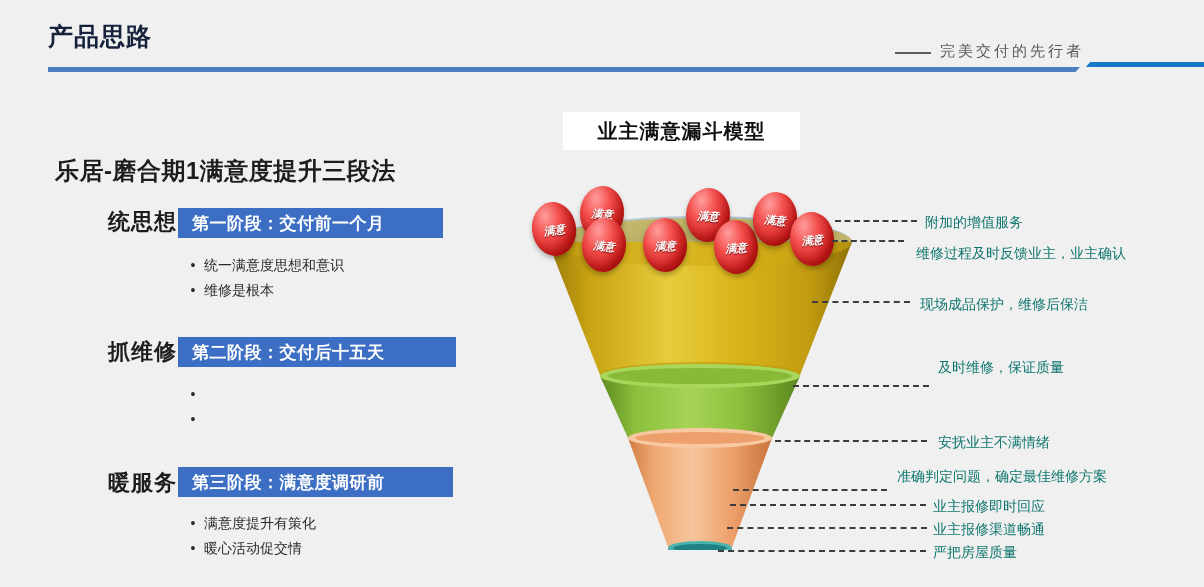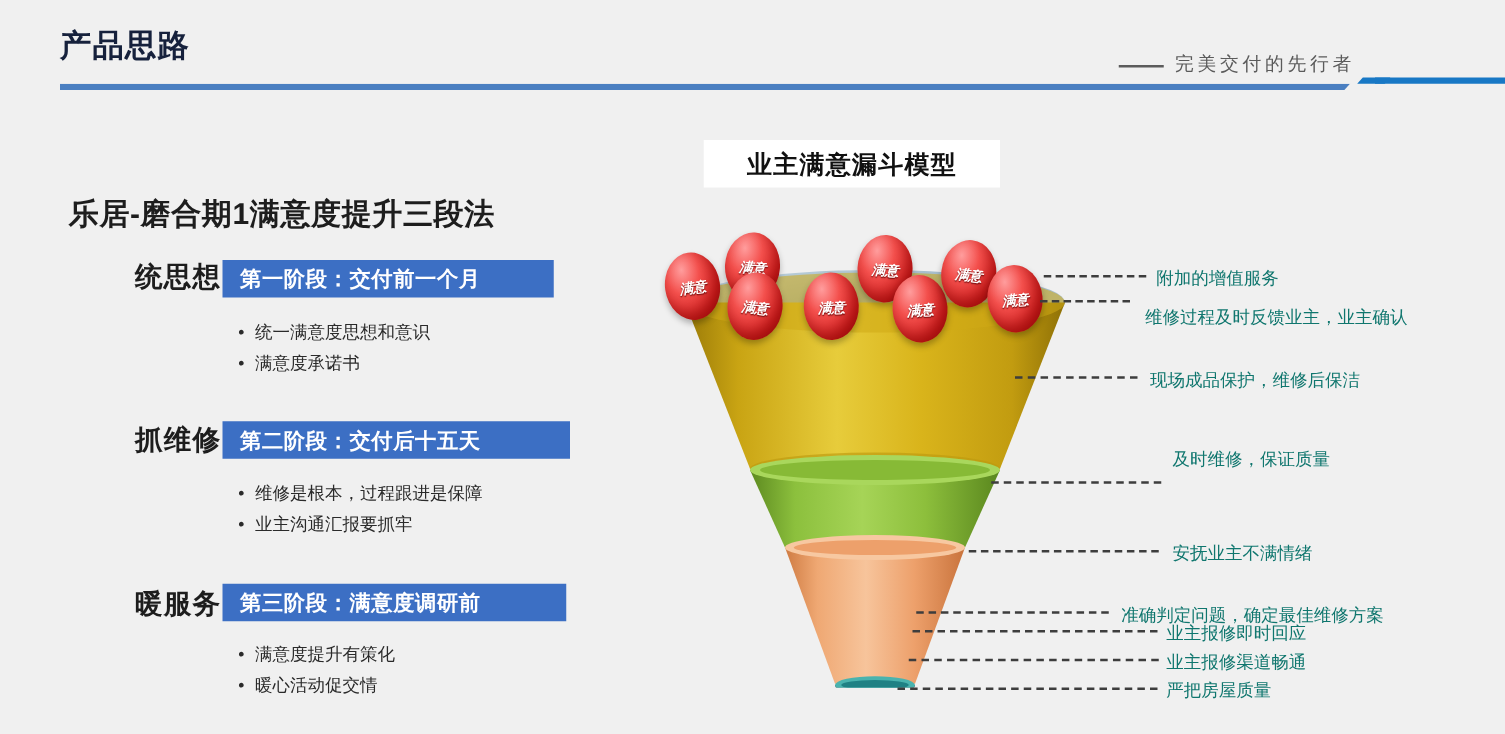--- a/index.html
+++ b/index.html
@@ -202,36 +202,34 @@
     <div class="stage-block">
       <div class="stage-key" style="top:207px">统思想</div>
       <div class="stage-banner" style="top:208px;width:265px">第一阶段：交付前一个月</div>
       <ul class="stage-bullets" style="top:253px">
         <li>
             <span class="bullet-dot">•</span>
             <span>统一满意度思想和意识</span>
           </li>
         <li>
             <span class="bullet-dot">•</span>
-            <span>满意度承诺书</span>
+            <span>维修是根本</span>
           </li>
       </ul>
     </div>
 
     <div class="stage-block">
       <div class="stage-key" style="top:337px">抓维修</div>
       <div class="stage-banner" style="top:337px;width:278px">第二阶段：交付后十五天</div>
       <ul class="stage-bullets" style="top:382px">
         <li>
             <span class="bullet-dot">•</span>
-            <span>维修是根本，过程跟进是保障</span>
-          </li>
-        <li>
-            <span class="bullet-dot">•</span>
-            <span>业主沟通汇报要抓牢</span>
+          </li>
+        <li>
+            <span class="bullet-dot">•</span>
           </li>
       </ul>
     </div>
 
     <div class="stage-block">
       <div class="stage-key" style="top:468px">暖服务</div>
       <div class="stage-banner" style="top:467px;width:275px">第三阶段：满意度调研前</div>
       <ul class="stage-bullets" style="top:511px">
         <li>
             <span class="bullet-dot">•</span>
@@ -365,21 +363,21 @@
     <div class="leader" style="left:812px; top:301px; width:98px;"></div>
     <div class="callout" style="left:920px; top:294px;">现场成品保护，维修后保洁</div>
 
     <div class="leader" style="left:793px; top:385px; width:136px;"></div>
     <div class="callout" style="left:938px; top:357px;">及时维修，保证质量</div>
 
     <div class="leader" style="left:775px; top:440px; width:152px;"></div>
     <div class="callout" style="left:938px; top:432px;">安抚业主不满情绪</div>
 
     <div class="leader" style="left:733px; top:489px; width:154px;"></div>
-    <div class="callout" style="left:897px; top:466px;margin-top:16px;">准确判定问题，确定最佳维修方案</div>
+    <div class="callout" style="left:897px; top:466px;">准确判定问题，确定最佳维修方案</div>
 
     <div class="leader" style="left:730px; top:504px; width:196px;"></div>
     <div class="callout" style="left:933px; top:496px;text-align:center;">业主报修即时回应</div>
 
     <div class="leader" style="left:727px; top:527px; width:200px;"></div>
     <div class="callout" style="left:933px; top:519px;">业主报修渠道畅通</div>
 
     <div class="leader" style="left:718px; top:550px; width:208px;"></div>
     <div class="callout" style="left:933px; top:542px;">严把房屋质量</div>
   </div>

